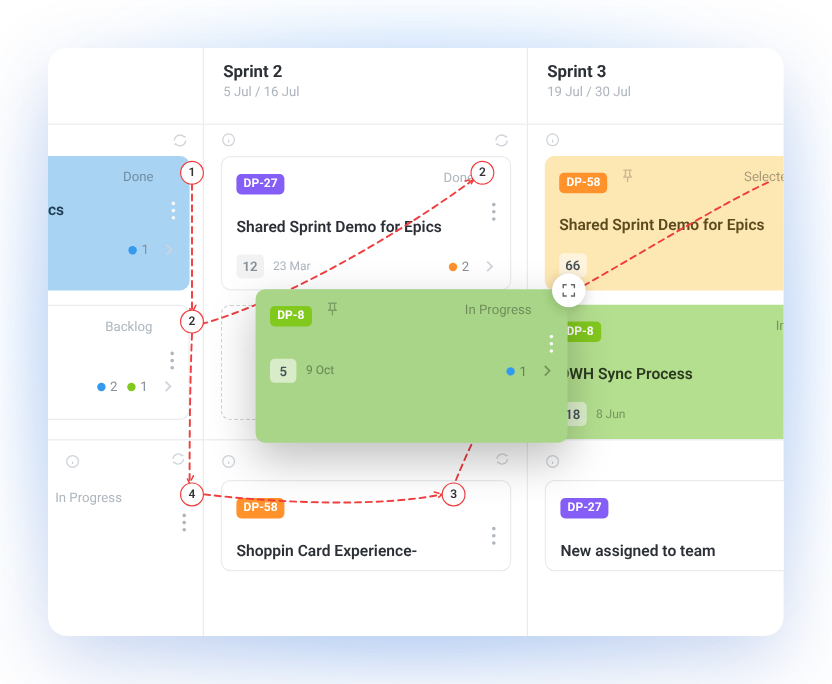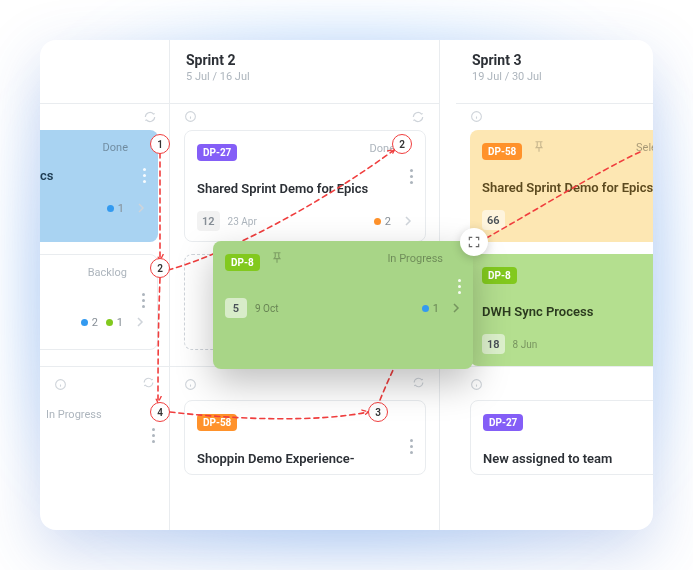--- a/index.html
+++ b/index.html
@@ -51,21 +51,21 @@
     z-index:1;
   }
   .col {
     position:absolute;
     top:0;
     bottom:0;
     border-right:1px solid var(--border);
   }
   .col-0 { left:0; width:130px; }
   .col-1 { left:130px; width:270px; }
-  .col-2 { left:416px; width:213px; border-right:none; }
+  .col-2 { left:400px; width:213px; border-right:none; }
   .col-head {
     height:64px;
     padding:12px 16px 10px;
     border-bottom:1px solid var(--border);
   }
   .col-title { font-size:14px; font-weight:700; color:var(--text-dark); }
   .col-dates { font-size:11px; color:var(--text-muted); margin-top:2px; }
   .col-body { position:absolute; left:0; right:0; top:64px; bottom:0; }
   .icon-refresh, .icon-info {
     position:absolute;
@@ -316,21 +316,21 @@
           <span class="tag" style="background:#845ef7">DP-27</span>
           <span class="status">Done</span>
           <div class="kebab">
               <span></span>
               <span></span>
               <span></span>
             </div>
           <div class="title">Shared Sprint Demo for Epics</div>
           <div class="footer">
             <span class="count-box">12</span>
-            <span class="date">23 Apr</span>
+            <span class="date">23 Mar</span>
             <span class="flex"></span>
             <span class="dot" style="background:#ff922b"></span>
             <span class="dot-label">2</span>
             <span class="chev">
                 <svg width="10" height="10" viewBox="0 0 10 10">
                   <path d="M3 1l4 4-4 4" stroke="currentColor" fill="none" stroke-width="1.5"></path>
                 </svg>
               </span>
           </div>
         </div>
@@ -354,21 +354,21 @@
           </span>
         </div>
 
         <div class="card" style="left:14px; top:296px; width:242px;">
           <span class="tag" style="background:#ff922b">DP-58</span>
           <div class="kebab">
               <span></span>
               <span></span>
               <span></span>
             </div>
-          <div class="title">Shoppin Demo Experience-</div>
+          <div class="title">Shoppin Card Experience-</div>
         </div>
       </div>
     </div>
 
     <div class="col col-2">
       <div class="col-head">
         <div class="col-title">Sprint 3</div>
         <div class="col-dates">19 Jul / 30 Jul</div>
       </div>
       <div class="col-body">

